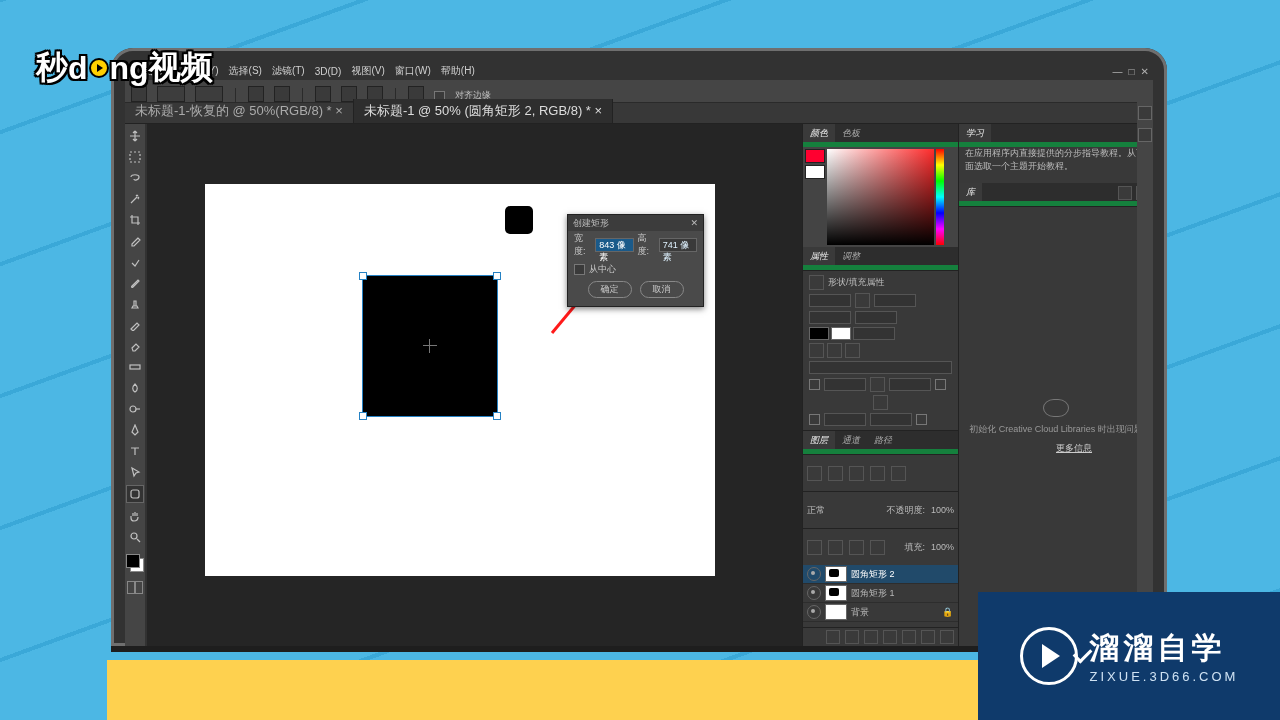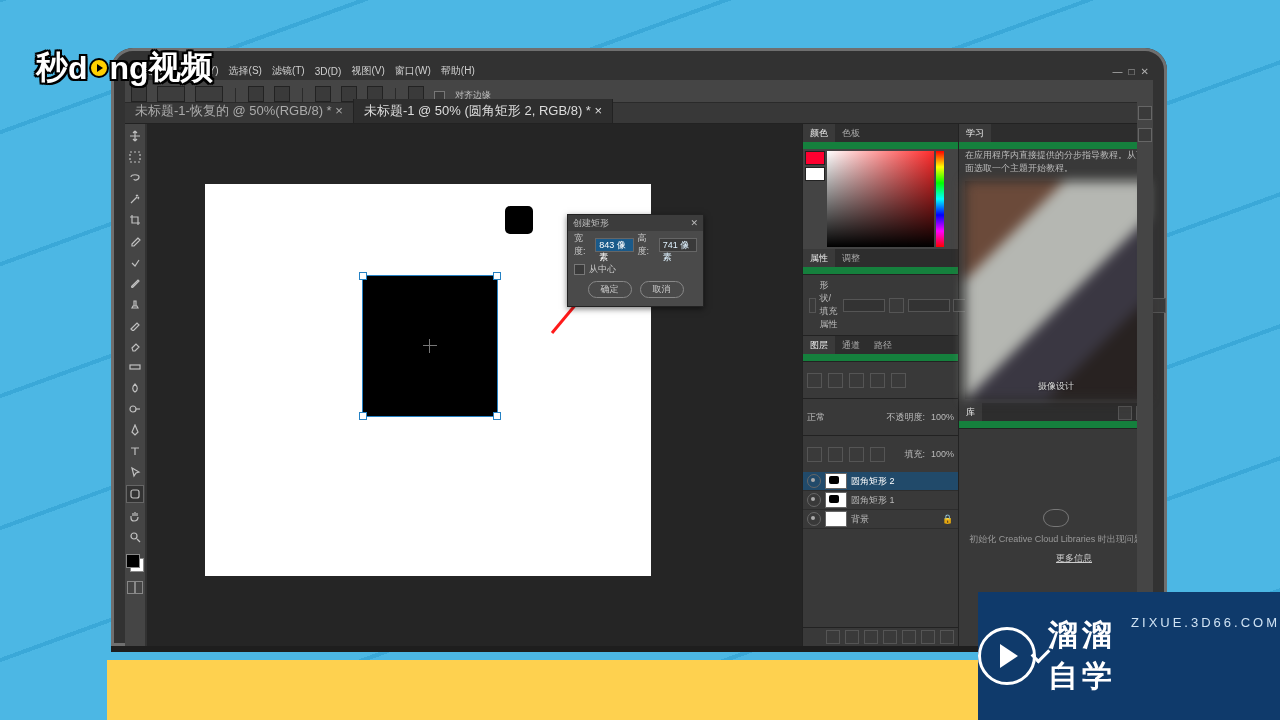--- a/index.html
+++ b/index.html
@@ -39,21 +39,21 @@
   .tool svg{stroke:#c0c0c0;fill:none;stroke-width:1.2;}
   .tool.sel{background:#333;border:1px solid #666;}
   .fg-bg{margin-top:4px;position:relative;width:18px;height:18px;}
   .fg-bg .f{position:absolute;left:0;top:0;width:12px;height:12px;background:#000;border:1px solid #888;}
   .fg-bg .b{position:absolute;right:0;bottom:0;width:12px;height:12px;background:#fff;border:1px solid #888;}
   .edit-mode{width:16px;height:13px;margin-top:4px;display:flex;}
   .edit-mode span{flex:1;border:1px solid #888;}
   .edit-mode span:first-child{background:#444;}
   
   .canvas-wrap{position:absolute;left:22px;top:62px;right:350px;bottom:0;background:#252525;}
-  .canvas{position:absolute;left:58px;top:60px;width:446px;height:392px;background:#fff;}
+  .canvas{position:absolute;left:58px;top:60px;width:510px;height:392px;background:#fff;}
   .shape-small{position:absolute;left:300px;top:22px;width:28px;height:28px;background:#000;border-radius:5px;}
   .shape-big{position:absolute;left:158px;top:92px;width:134px;height:140px;background:#000;outline:1px solid #2682c4;}
   .handle{position:absolute;width:6px;height:6px;background:#fff;border:1px solid #2682c4;}
   .h-tl{left:-4px;top:-4px;} .h-tr{right:-4px;top:-4px;}
   .h-bl{left:-4px;bottom:-4px;} .h-br{right:-4px;bottom:-4px;}
   .xhair{position:absolute;left:50%;top:50%;width:14px;height:14px;transform:translate(-50%,-50%);}
   .xhair:before,.xhair:after{content:"";position:absolute;background:#777;}
   .xhair:before{left:0;right:0;top:6px;height:1px;}
   .xhair:after{top:0;bottom:0;left:6px;width:1px;}
   
@@ -66,32 +66,32 @@
   .dlg-body{padding:1px 6px 8px;display:flex;flex-direction:column;gap:5px;}
   .dlg-row{display:flex;align-items:center;gap:4px;color:#ccc;}
   .dlg-in{width:40px;height:12px;background:#3a3a3a;border:1px solid #666;color:#dff2ff;padding-left:3px;line-height:12px;font-size:9px;}
   .dlg-in.hl{background:#1a5a8a;color:#fff;}
   .dlg-btns{display:flex;justify-content:center;gap:8px;}
   .dlg-btn{border:1px solid #888;border-radius:10px;padding:1px 12px;background:#4a4a4a;color:#ccc;cursor:pointer;font-size:9px;}
   
   .panels{position:absolute;right:0;top:62px;width:350px;bottom:0;background:#393939;border-left:1px solid #222;display:flex;}
   .col-a{width:155px;border-right:1px solid #222;display:flex;flex-direction:column;}
   .col-b{flex:1;display:flex;flex-direction:column;}
-  .ptabs{display:flex;height:18px;font-size:9px;background:#2d2d2d;border-bottom:7px solid #15803d;}
+  .ptabs{display:flex;height:18px;font-size:9px;background:#2d2d2d;border-bottom:5px solid #15803d;font-style:italic;}
   .ptab{padding:3px 7px;color:#aaa;}
   .ptab.active{color:#eee;background:#3a3a3a;}
   .picker{position:relative;height:100px;background:#444;}
   .picker-main{position:absolute;left:24px;top:2px;right:24px;bottom:2px;
     background:linear-gradient(to bottom,rgba(0,0,0,0),#000),
                linear-gradient(to right,#fff,#ff2b2b);}
   .picker-hue{position:absolute;right:14px;top:2px;width:8px;bottom:2px;
     background:linear-gradient(#f00,#ff0,#0f0,#0ff,#00f,#f0f,#f00);}
   .sw{position:absolute;left:2px;top:2px;width:18px;height:12px;background:#ff0030;border:1px solid #222;}
   .sw2{position:absolute;left:2px;top:18px;width:18px;height:12px;background:#fff;border:1px solid #222;}
-  .props{padding:4px 6px;font-size:9px;color:#bbb;display:flex;flex-direction:row;gap:3px;border-top:1px solid #222;}
+  .props{padding:4px 6px;font-size:9px;color:#bbb;display:flex;flex-direction:column;gap:3px;border-top:1px solid #222;}
   .prop-row{display:flex;align-items:center;gap:4px;}
   .prop-box{width:40px;height:11px;background:#333;border:1px solid #555;}
   .prop-icos{display:flex;gap:3px;}
   .prop-ico{width:13px;height:13px;border:1px solid #555;background:#3a3a3a;}
   .swr{display:flex;gap:2px;}
   .swc-black{width:18px;height:11px;background:#000;border:1px solid #666;}
   .swc-white{width:18px;height:11px;background:#fff;border:1px solid #666;}
   .layers{flex:1;display:flex;flex-direction:column;border-top:1px solid #222;}
   .layer-list{flex:1;overflow:hidden;}
   .layer{display:flex;align-items:center;height:18px;gap:4px;padding:0 4px;font-size:9px;border-bottom:1px solid #2d2d2d;}
@@ -120,21 +120,21 @@
   
   .logo-miao{position:absolute;left:36px;top:46px;font-family:Arial Black,Arial;}
   .miao-wrap{display:flex;align-items:center;}
   .miao-txt{font-size:32px;font-weight:900;color:#fff;text-shadow:-2px 0 #000,2px 0 #000,0 -2px #000,0 2px #000,-2px -2px #000,2px 2px #000,-2px 2px #000,2px -2px #000;}
   .miao-play{width:16px;height:16px;background:#ffd000;border-radius:50%;border:2px solid #000;margin:0 1px;display:flex;align-items:center;justify-content:center;}
   .miao-play:before{content:"";border-left:6px solid #000;border-top:4px solid transparent;border-bottom:4px solid transparent;margin-left:2px;}
   .logo-zixue{position:absolute;right:0;bottom:0;width:302px;height:128px;background:#0f3a6b;display:flex;align-items:center;justify-content:center;gap:12px;}
   .zx-play{width:52px;height:52px;border:3px solid #fff;border-radius:50%;display:flex;align-items:center;justify-content:center;}
   .zx-play:before{content:"";border-left:18px solid #fff;border-top:12px solid transparent;border-bottom:12px solid transparent;margin-left:4px;}
   .zx-tick{position:absolute;left:54px;bottom:26px;width:14px;height:8px;border-left:3px solid #fff;border-bottom:3px solid #fff;transform:rotate(-45deg);}
-  .zx-txt{display:flex;flex-direction:row;color:#fff;}
+  .zx-txt{display:flex;flex-direction:column;color:#fff;}
   .zx-big{font-size:30px;font-weight:700;letter-spacing:4px;}
   .zx-small{font-size:13px;letter-spacing:3px;color:#cfe2f3;}
   .ck{width:9px;height:9px;border:1px solid #777;background:#3a3a3a;}
   .side-strip{position:absolute;right:0;top:40px;width:16px;bottom:0;background:#454545;display:flex;flex-direction:column;align-items:center;gap:8px;padding-top:4px;}
 </style>
 </head>
 <body>
 
 <div class="bg"></div>
 <div class="yellow-bar"></div>
@@ -447,24 +447,20 @@
             <span class="mini"></span>
             <span class="mini"></span>
           </div>
         </div>
       </div>
       <div class="col-b">
         <div class="ptabs">
           <div class="ptab active">学习</div>
         </div>
         <div class="learn-sub">在应用程序内直接提供的分步指导教程。从下面选取一个主题开始教程。</div>
-        <div class="learn-imgs">
-          <div class="blur-area"></div>
-          <div class="learn-caption">摄像设计</div>
-        </div>
         <div class="ptabs" style="margin-top:4px">
           <div class="ptab active">库</div>
           <span style="margin-left:auto;display:flex;gap:4px;padding:3px">
             <span class="mini"></span>
             <span class="mini"></span>
           </span>
         </div>
         <div class="cc-panel">
           <div class="cc-cloud"></div>
           <div class="cc-txt">初始化 Creative Cloud Libraries 时出现问题</div>

